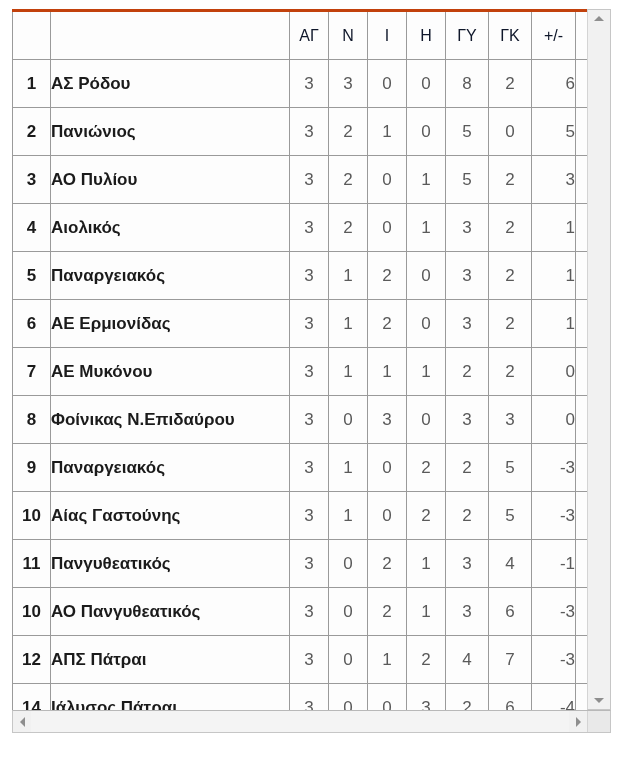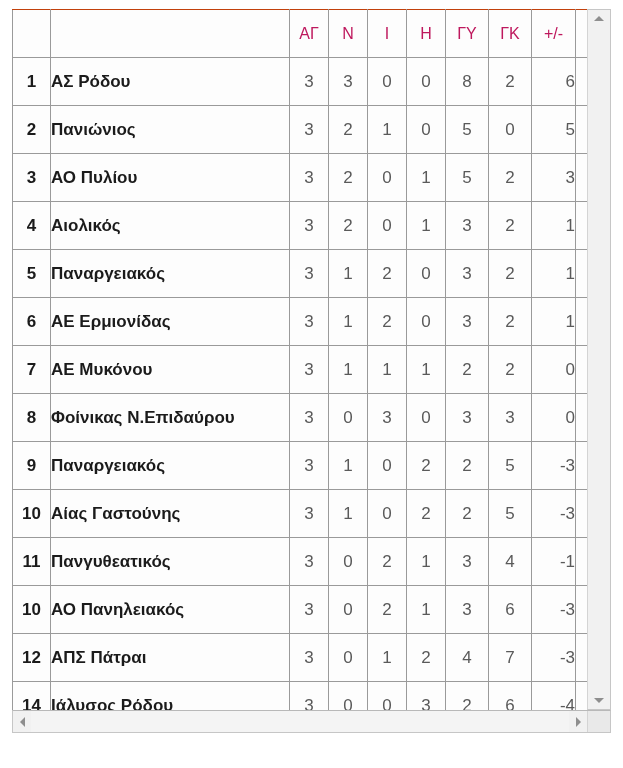--- a/index.html
+++ b/index.html
@@ -65,22 +65,22 @@
     box-sizing: border-box;
     white-space: nowrap;
     overflow: hidden;
   }
 
   table.standings thead th {
     height: 47px;
     line-height: 47px;
     font-size: 16px;
     font-weight: normal;
-    color: #be185d;
-    border-top: 1px solid #c2410c;
+    color: #0f172a;
+    border-top: 3px solid #c2410c;
     border-bottom: 1px solid #9a9a9a;
   }
 
   table.standings thead th.h-rank,
   table.standings thead th.h-team {
     border-left: 1px solid #9a9a9a;
     border-right: 1px solid #9a9a9a;
   }
 
   table.standings thead th.h-pts {
@@ -365,21 +365,21 @@
               <td class="stat">0</td>
               <td class="stat">2</td>
               <td class="stat">1</td>
               <td class="stat">3</td>
               <td class="stat">4</td>
               <td class="diff">-1</td>
               <td class="pts">2</td>
             </tr>
             <tr>
               <td class="rank">10</td>
-              <td class="team">ΑΟ Πανηλειακός</td>
+              <td class="team">ΑΟ Πανγυθεατικός</td>
               <td class="stat">3</td>
               <td class="stat">0</td>
               <td class="stat">2</td>
               <td class="stat">1</td>
               <td class="stat">3</td>
               <td class="stat">6</td>
               <td class="diff">-3</td>
               <td class="pts">2</td>
             </tr>
             <tr>
@@ -389,21 +389,21 @@
               <td class="stat">0</td>
               <td class="stat">1</td>
               <td class="stat">2</td>
               <td class="stat">4</td>
               <td class="stat">7</td>
               <td class="diff">-3</td>
               <td class="pts">1</td>
             </tr>
             <tr>
               <td class="rank">14</td>
-              <td class="team">Ιάλυσος Ρόδου</td>
+              <td class="team">Ιάλυσος Πάτραι</td>
               <td class="stat">3</td>
               <td class="stat">0</td>
               <td class="stat">0</td>
               <td class="stat">3</td>
               <td class="stat">2</td>
               <td class="stat">6</td>
               <td class="diff">-4</td>
               <td class="pts">0</td>
             </tr>
           </tbody>

